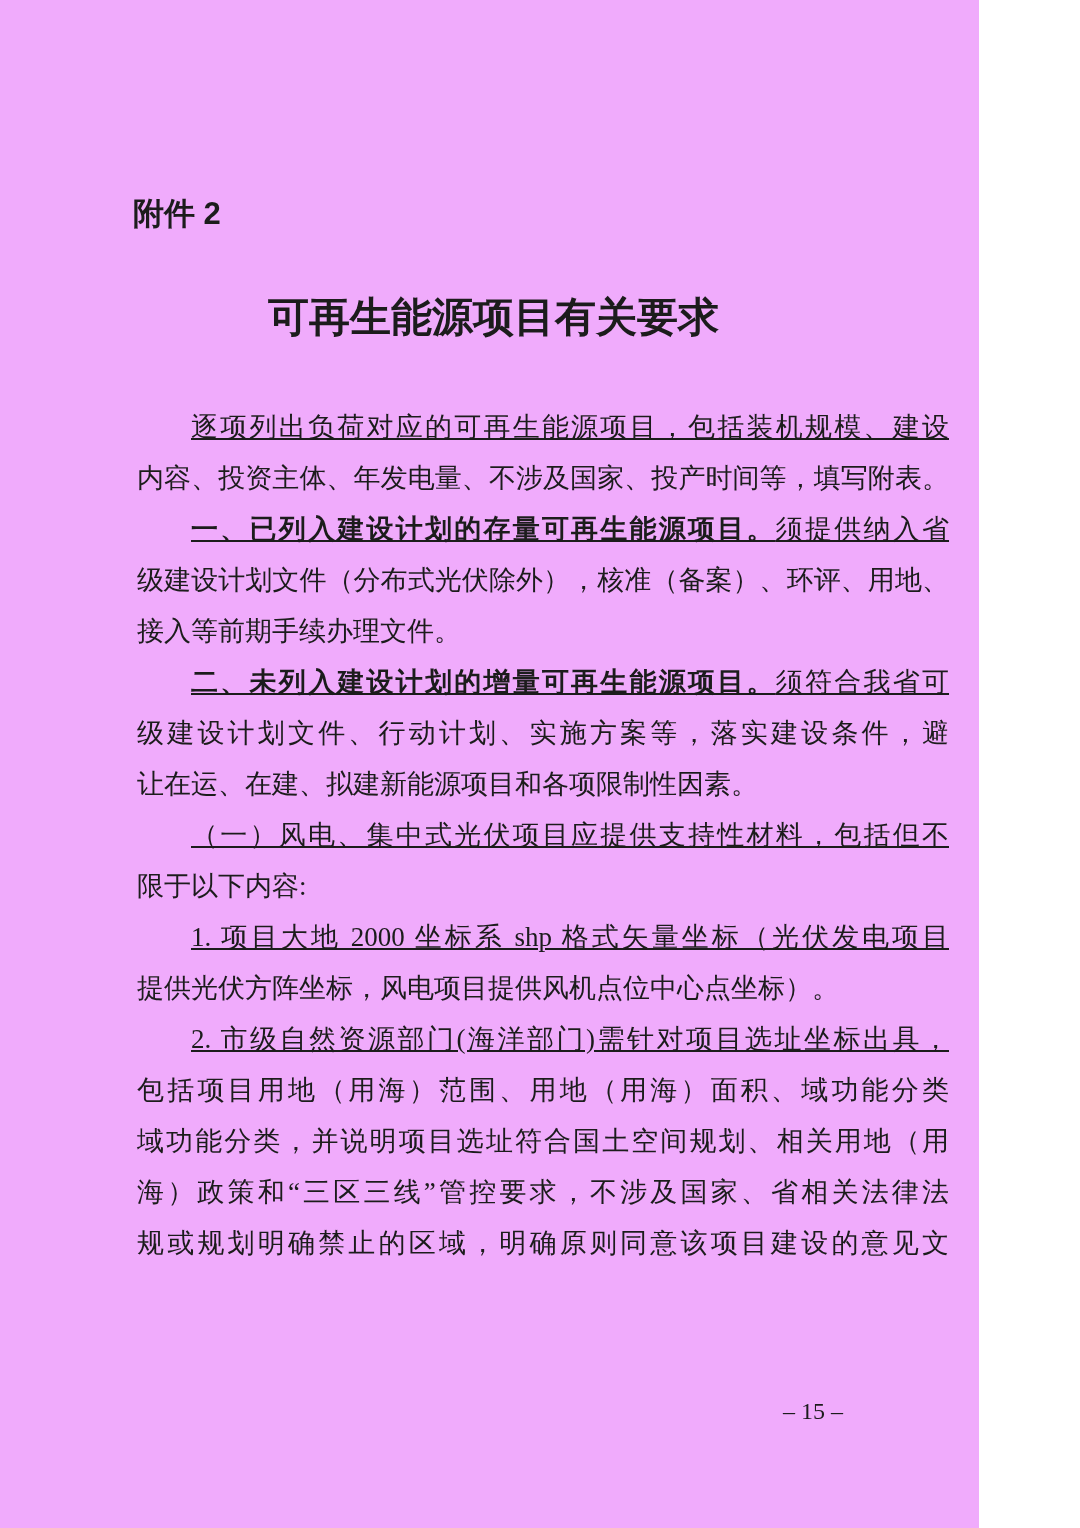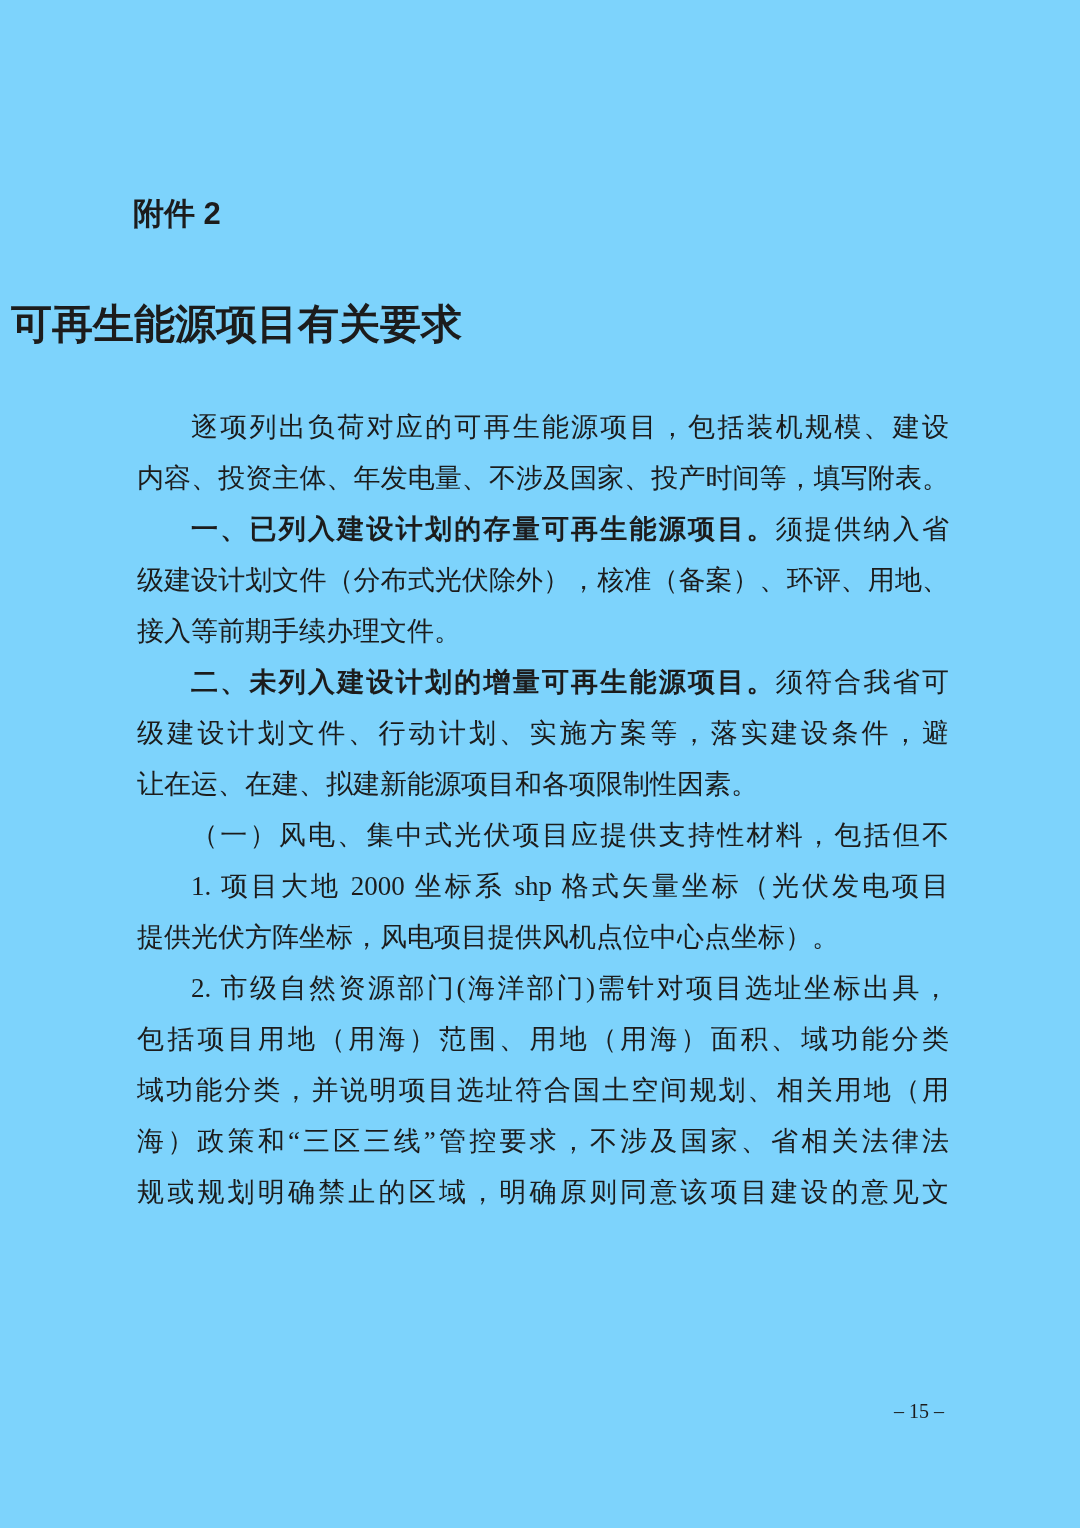--- a/index.html
+++ b/index.html
@@ -2,43 +2,44 @@
 <html lang="zh"><head>
 <meta charset="utf-8">
 <style>
   html, body {
     margin: 0;
     padding: 0;
     background: #ffffff;
   }
   .page {
     position: relative;
-    width: 1080px;
+    width: 979px;
     height: 1528px;
-    background: #7dd3fc;
+    background: #f0abfc;
     color: #1c1c1c;
     font-family: "Liberation Serif", serif;
     overflow: hidden;
   }
   .attachment-label {
     position: absolute;
     left: 133px;
     top: 196px;
     font-family: "Liberation Sans", sans-serif;
     font-weight: 600;
     font-size: 31px;
     line-height: 36px;
     white-space: pre;
   }
   .doc-title {
     position: absolute;
     left: 0;
     top: 289px;
     width: 100%;
-    margin: 11px;
+    margin: 4px;
+    text-align: center;
     font-family: "Liberation Serif", serif;
     font-weight: bold;
     font-size: 41px;
     line-height: 1.2;
     letter-spacing: 0px;
   }
   .body-text {
     position: absolute;
     left: 137px;
     top: 402px;
@@ -49,30 +50,31 @@
     line-height: 51px;
     height: 51px;
     text-align: left;
   }
   .line.fill {
     text-align: justify;
     text-align-last: justify;
   }
   .line.indent {
     text-indent: 2em;
+    text-decoration: underline;
   }
   .seg-bold {
     font-family: "Liberation Sans", sans-serif;
     font-weight: bold;
   }
   .page-number {
     position: absolute;
     top: 1396px;
     right: 136px;
-    font-size: 20px;
+    font-size: 24px;
     line-height: 30px;
     white-space: pre;
   }
 </style>
 </head>
 <body>
 
 <div class="page">
   <div class="attachment-label">附件 2</div>
 
@@ -81,20 +83,21 @@
   <div class="body-text">
       <div class="line indent fill"><span>逐项列出负荷对应的可再生能源项目，包括装机规模、建设</span></div>
       <div class="line fill"><span>内容、投资主体、年发电量、不涉及国家、投产时间等，填写附表。</span></div>
       <div class="line indent fill"><span class="seg-bold">一、已列入建设计划的存量可再生能源项目。</span><span>须提供纳入省</span></div>
       <div class="line fill"><span>级建设计划文件（分布式光伏除外），核准（备案）、环评、用地、</span></div>
       <div class="line"><span>接入等前期手续办理文件。</span></div>
       <div class="line indent fill"><span class="seg-bold">二、未列入建设计划的增量可再生能源项目。</span><span>须符合我省可</span></div>
       <div class="line fill"><span>级建设计划文件、行动计划、实施方案等，落实建设条件，避</span></div>
       <div class="line"><span>让在运、在建、拟建新能源项目和各项限制性因素。</span></div>
       <div class="line indent fill"><span>（一）风电、集中式光伏项目应提供支持性材料，包括但不</span></div>
+      <div class="line"><span>限于以下内容:</span></div>
       <div class="line indent fill"><span>1. 项目大地 2000 坐标系 shp 格式矢量坐标（光伏发电项目</span></div>
       <div class="line"><span>提供光伏方阵坐标，风电项目提供风机点位中心点坐标）。</span></div>
       <div class="line indent fill"><span>2. 市级自然资源部门(海洋部门)需针对项目选址坐标出具，</span></div>
       <div class="line fill"><span>包括项目用地（用海）范围、用地（用海）面积、域功能分类</span></div>
       <div class="line fill"><span>域功能分类，并说明项目选址符合国土空间规划、相关用地（用</span></div>
       <div class="line fill"><span>海）政策和“三区三线”管控要求，不涉及国家、省相关法律法</span></div>
       <div class="line fill"><span>规或规划明确禁止的区域，明确原则同意该项目建设的意见文</span></div>
     </div>
 
   <div class="page-number">– 15 –</div>

